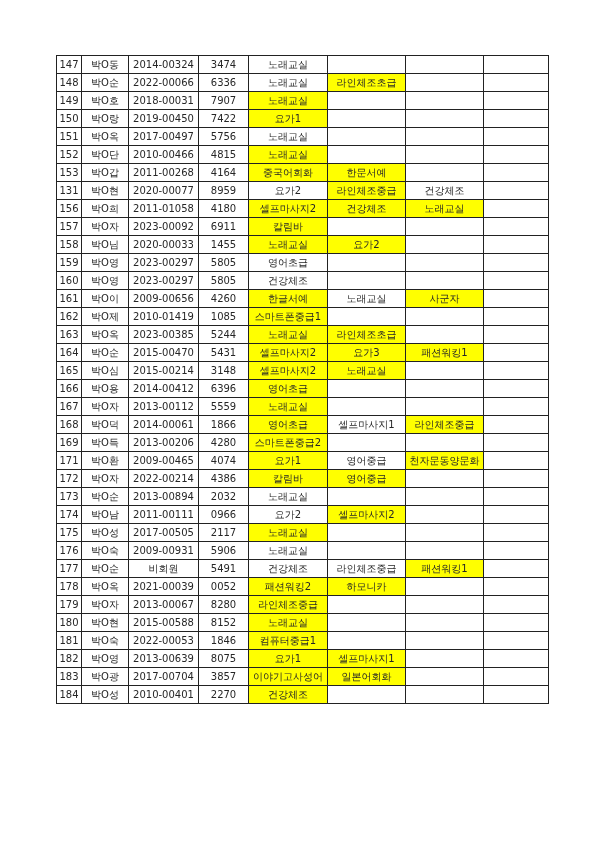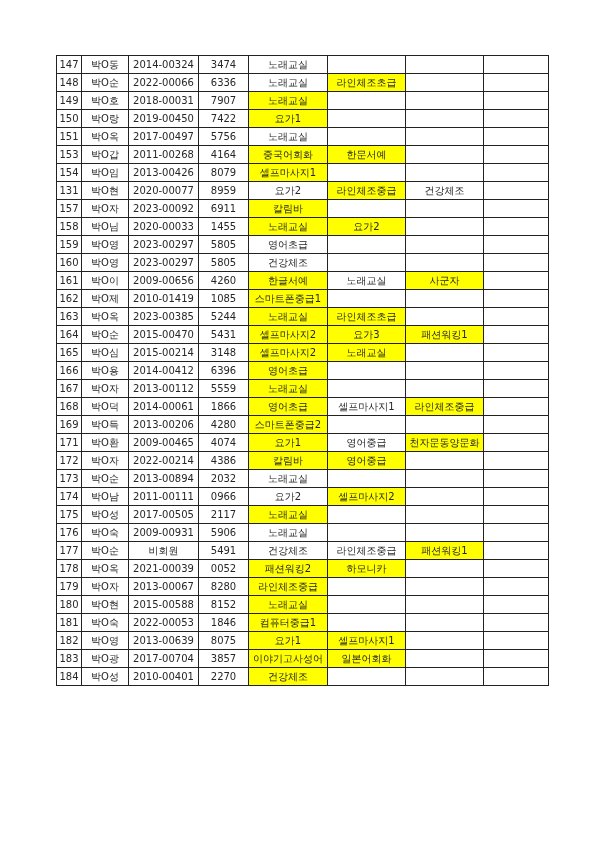--- a/index.html
+++ b/index.html
@@ -101,50 +101,60 @@
     <td>151</td>
     <td>박O옥</td>
     <td>2017-00497</td>
     <td>5756</td>
     <td>노래교실</td>
     <td></td>
     <td></td>
     <td></td>
   </tr>
         <tr>
+    <td>152</td>
+    <td>박O단</td>
+    <td>2010-00466</td>
+    <td>4815</td>
+    <td class="hl">노래교실</td>
+    <td></td>
+    <td></td>
+    <td></td>
+  </tr>
+        <tr>
     <td>153</td>
     <td>박O갑</td>
     <td>2011-00268</td>
     <td>4164</td>
     <td class="hl">중국어회화</td>
     <td class="hl">한문서예</td>
-    <td></td>
-    <td></td>
-  </tr>
-        <tr>
-    <td>154</td>
-    <td>박O임</td>
-    <td>2013-00426</td>
-    <td>8079</td>
-    <td class="hl">셀프마사지1</td>
-    <td></td>
     <td></td>
     <td></td>
   </tr>
         <tr>
     <td>131</td>
     <td>박O현</td>
     <td>2020-00077</td>
     <td>8959</td>
     <td>요가2</td>
     <td class="hl">라인체조중급</td>
     <td>건강체조</td>
     <td></td>
   </tr>
         <tr>
+    <td>156</td>
+    <td>박O희</td>
+    <td>2011-01058</td>
+    <td>4180</td>
+    <td class="hl">셀프마사지2</td>
+    <td class="hl">건강체조</td>
+    <td class="hl">노래교실</td>
+    <td></td>
+  </tr>
+        <tr>
     <td>157</td>
     <td>박O자</td>
     <td>2023-00092</td>
     <td>6911</td>
     <td class="hl">칼림바</td>
     <td></td>
     <td></td>
     <td></td>
   </tr>
         <tr>

